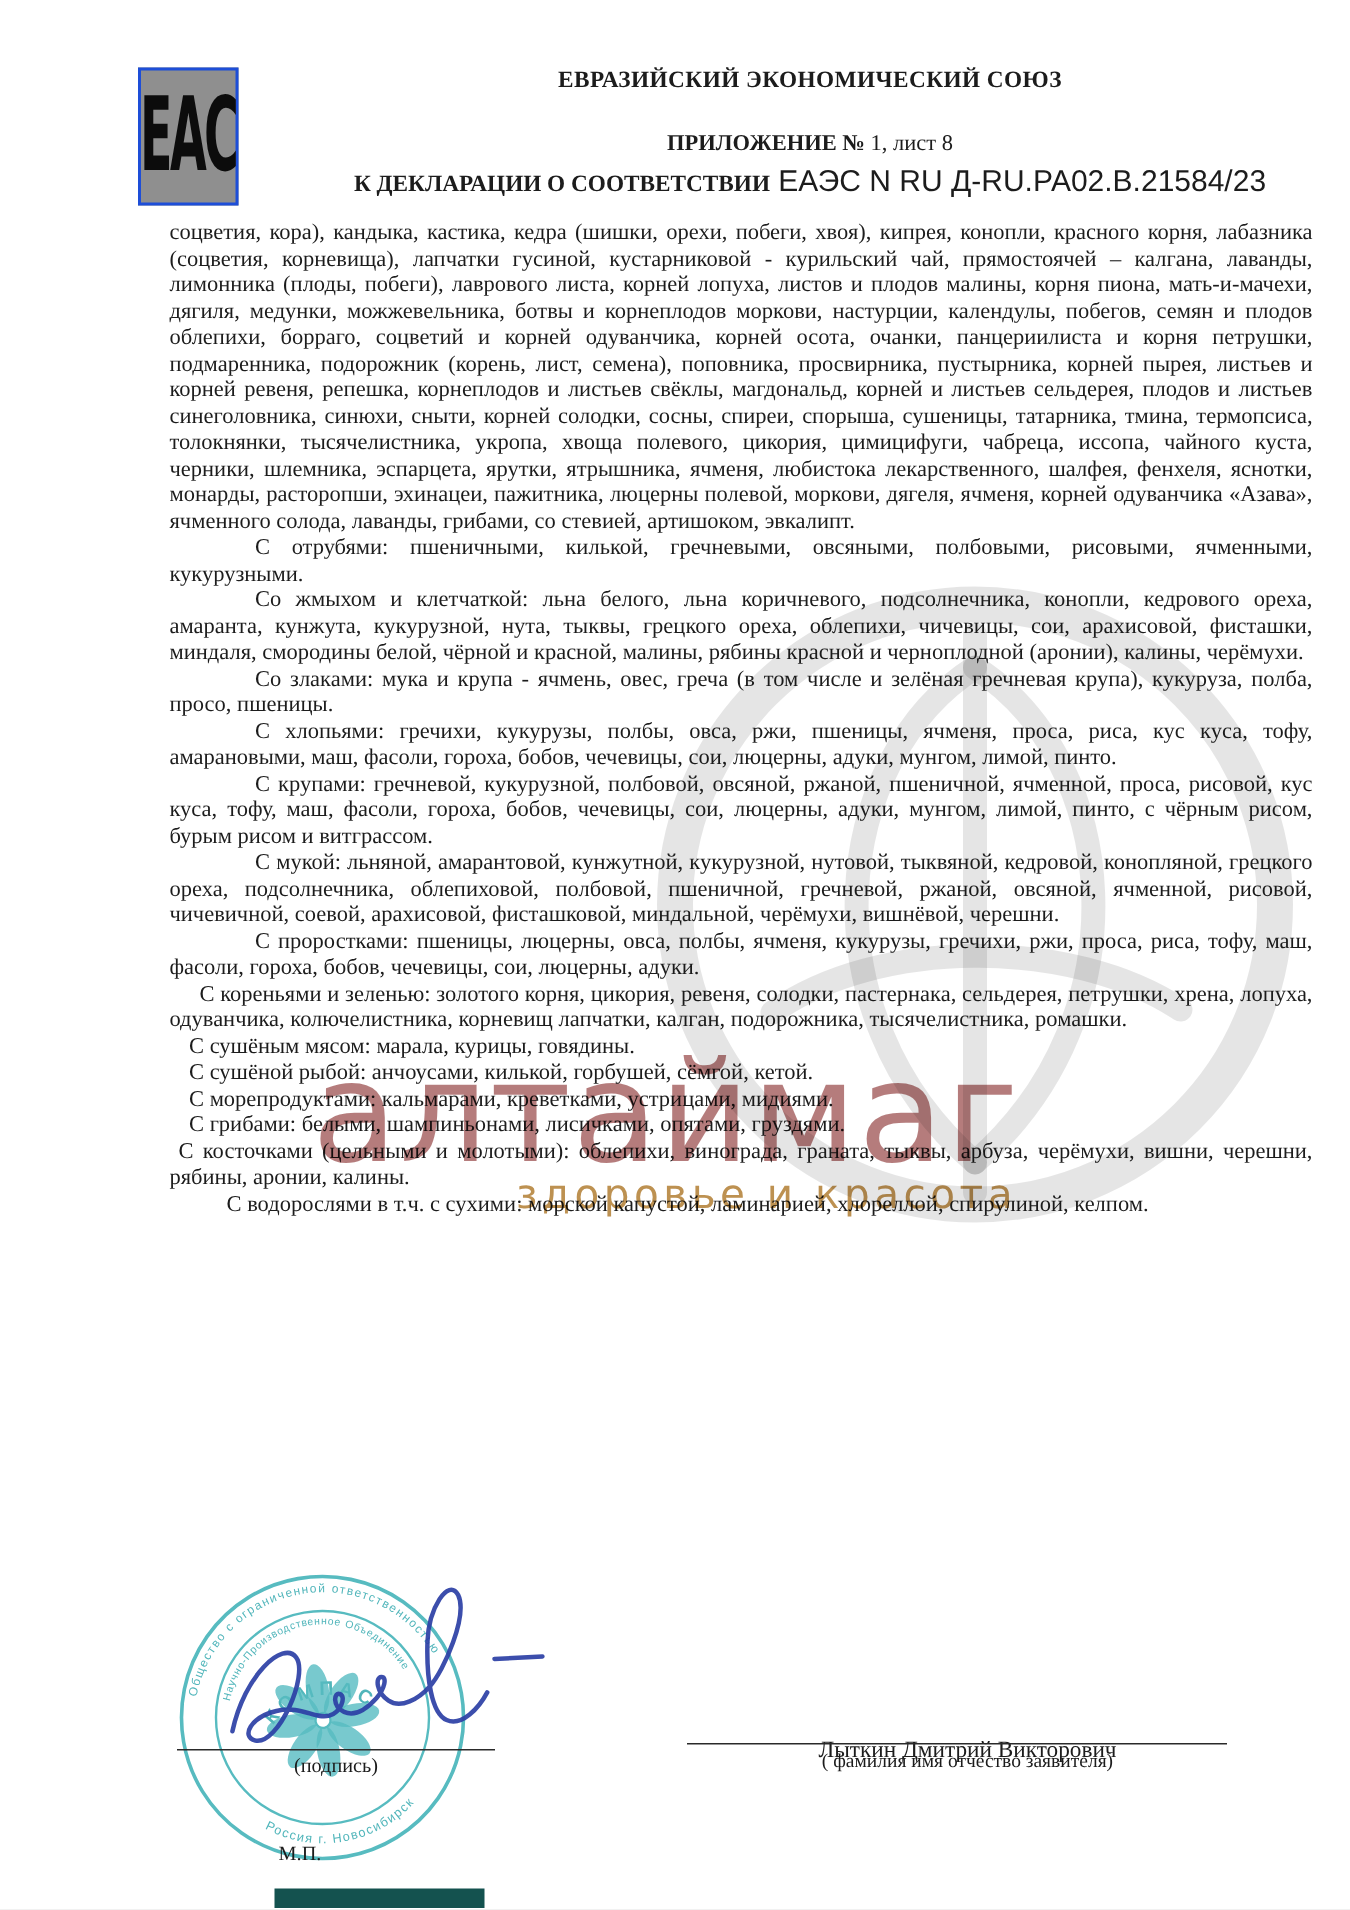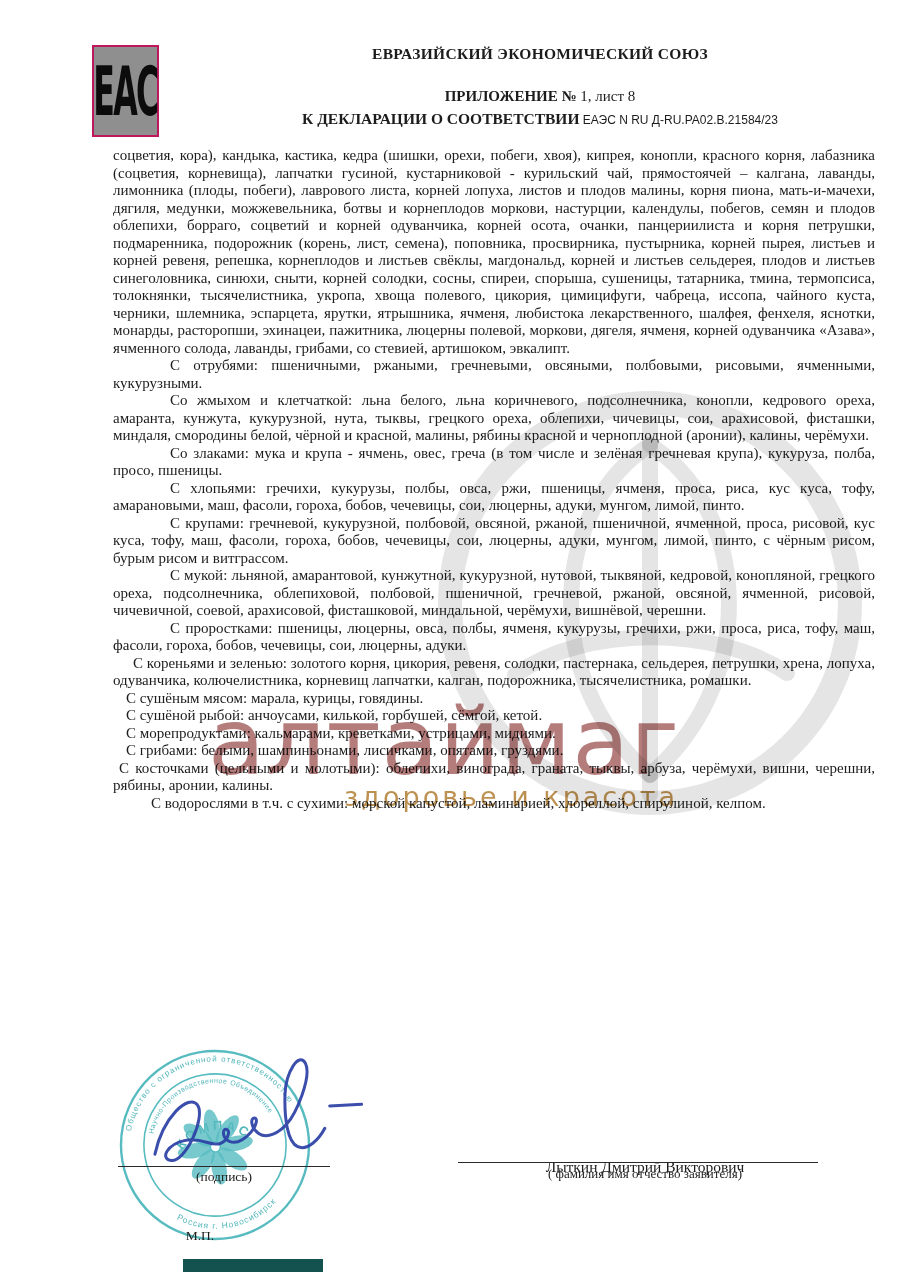--- a/index.html
+++ b/index.html
@@ -1,30 +1,30 @@
 <!DOCTYPE html>
 <html><head>
 <meta charset="utf-8">
 <style>
   html,body{margin:0;padding:0;background:#e8e8e8;}
   .page{position:relative;width:900px;height:1273px;background:#ffffff;margin:0 auto;overflow:hidden;
         font-family:"Liberation Serif",serif;color:#1c1c1c;}
 
   
   .eac-box{position:absolute;left:92px;top:45px;width:63px;height:88px;background:#8f8f8f;
-           border:2px solid #be185d;display:flex;align-items:center;justify-content:center;}
+           border:2px solid #1d4ed8;display:flex;align-items:center;justify-content:center;}
   .eac-box span{font-family:"DejaVu Sans",sans-serif;font-weight:900;font-size:36px;color:#0c0c0c;
            letter-spacing:-2px;transform:scale(.88,1.9);}
   .hdr{position:absolute;left:190px;width:700px;text-align:center;}
   .hdr-union{top:45px;font-size:15.5px;font-weight:bold;letter-spacing:.3px;}
   .hdr-app{top:88px;font-size:15px;}
   .hdr-app b{font-weight:bold;}
   .hdr-decl{top:110px;font-size:15.5px;}
   .hdr-decl .b{font-weight:bold;}
-  .hdr-decl .num{font-family:"Liberation Sans",sans-serif;font-size:12px;}
+  .hdr-decl .num{font-family:"Liberation Sans",sans-serif;font-size:20px;}
 
   
   .body-text{position:absolute;left:113px;top:147px;width:762px;font-size:15px;line-height:17.5px;
              text-align:justify;z-index:2;}
   .body-text p{margin:0;padding:0;}
   .iL{text-indent:57px;}
   .iM{text-indent:38px;}
   .i20{text-indent:20px;}
   .iS{text-indent:13px;}
   .iXS{text-indent:6px;}
@@ -78,21 +78,21 @@
       <path d="M235,70 C330,130 350,300 235,400" stroke-width="16"></path>
       <path d="M100,300 C170,250 300,250 372,298" stroke-width="16"></path>
     </g>
   </svg>
 
   <div class="wm wm-brand" style="position:absolute;">алтаймаг</div>
   <div class="wm wm-tag" style="position:absolute;">здоровье и красота</div>
 
   <div class="body-text">
     <p>соцветия, кора), кандыка, кастика, кедра (шишки, орехи, побеги, хвоя), кипрея, конопли, красного корня, лабазника (соцветия, корневища), лапчатки гусиной, кустарниковой - курильский чай, прямостоячей – калгана, лаванды, лимонника (плоды, побеги), лаврового листа, корней лопуха, листов и плодов малины, корня пиона, мать-и-мачехи, дягиля, медунки, можжевельника, ботвы и корнеплодов моркови, настурции, календулы, побегов, семян и плодов облепихи, борраго, соцветий и корней одуванчика, корней осота, очанки, панцериилиста и корня петрушки, подмаренника,  подорожник (корень, лист, семена), поповника, просвирника, пустырника, корней пырея, листьев и корней ревеня, репешка, корнеплодов и листьев свёклы, магдональд, корней и листьев сельдерея, плодов и листьев синеголовника, синюхи, сныти, корней солодки, сосны, спиреи, спорыша, сушеницы, татарника, тмина, термопсиса, толокнянки, тысячелистника, укропа, хвоща полевого, цикория, цимицифуги, чабреца, иссопа, чайного куста, черники, шлемника, эспарцета, ярутки, ятрышника, ячменя, любистока лекарственного, шалфея, фенхеля, яснотки, монарды, расторопши, эхинацеи, пажитника, люцерны полевой, моркови, дягеля, ячменя, корней одуванчика «Азава», ячменного солода, лаванды, грибами, со стевией, артишоком, эвкалипт.</p>
-    <p class="iL">С отрубями: пшеничными, ржаными, гречневыми, овсяными, полбовыми,  рисовыми, ячменными, кукурузными.</p>
+    <p class="iL">С отрубями: пшеничными, килькой, гречневыми, овсяными, полбовыми,  рисовыми, ячменными, кукурузными.</p>
     <p class="iL">Со жмыхом и клетчаткой: льна белого, льна коричневого, подсолнечника, конопли, кедрового ореха, амаранта, кунжута, кукурузной, нута, тыквы, грецкого ореха, облепихи, чичевицы, сои,  арахисовой, фисташки, миндаля, смородины белой, чёрной и красной, малины, рябины красной и черноплодной (аронии), калины, черёмухи.</p>
     <p class="iL">Со злаками: мука и крупа - ячмень, овес, греча (в том числе и зелёная гречневая крупа), кукуруза, полба, просо, пшеницы.</p>
     <p class="iL">С хлопьями: гречихи, кукурузы, полбы, овса, ржи, пшеницы, ячменя, проса, риса, кус куса, тофу, амарановыми, маш, фасоли, гороха, бобов, чечевицы, сои, люцерны, адуки, мунгом, лимой, пинто.</p>
     <p class="iL">С крупами: гречневой, кукурузной, полбовой, овсяной, ржаной, пшеничной, ячменной, проса, рисовой, кус куса, тофу, маш, фасоли, гороха, бобов, чечевицы, сои, люцерны, адуки, мунгом, лимой, пинто, с чёрным рисом, бурым рисом и витграссом.</p>
     <p class="iL">С мукой: льняной, амарантовой, кунжутной, кукурузной, нутовой, тыквяной, кедровой, конопляной, грецкого ореха, подсолнечника, облепиховой, полбовой, пшеничной, гречневой, ржаной, овсяной, ячменной, рисовой, чичевичной, соевой,  арахисовой,  фисташковой, миндальной, черёмухи, вишнёвой, черешни.</p>
     <p class="iL">С проростками: пшеницы, люцерны, овса, полбы, ячменя, кукурузы, гречихи, ржи, проса, риса, тофу, маш, фасоли, гороха, бобов, чечевицы, сои, люцерны, адуки.</p>
     <p class="i20">С кореньями и зеленью: золотого корня, цикория, ревеня, солодки,  пастернака, сельдерея, петрушки, хрена, лопуха, одуванчика, колючелистника,  корневищ лапчатки, калган, подорожника, тысячелистника, ромашки.</p>
     <p class="iS">С сушёным мясом: марала, курицы, говядины.</p>
     <p class="iS">С сушёной рыбой: анчоусами, килькой, горбушей, сёмгой, кетой.</p>
     <p class="iS">С морепродуктами: кальмарами, креветками, устрицами, мидиями.</p>

